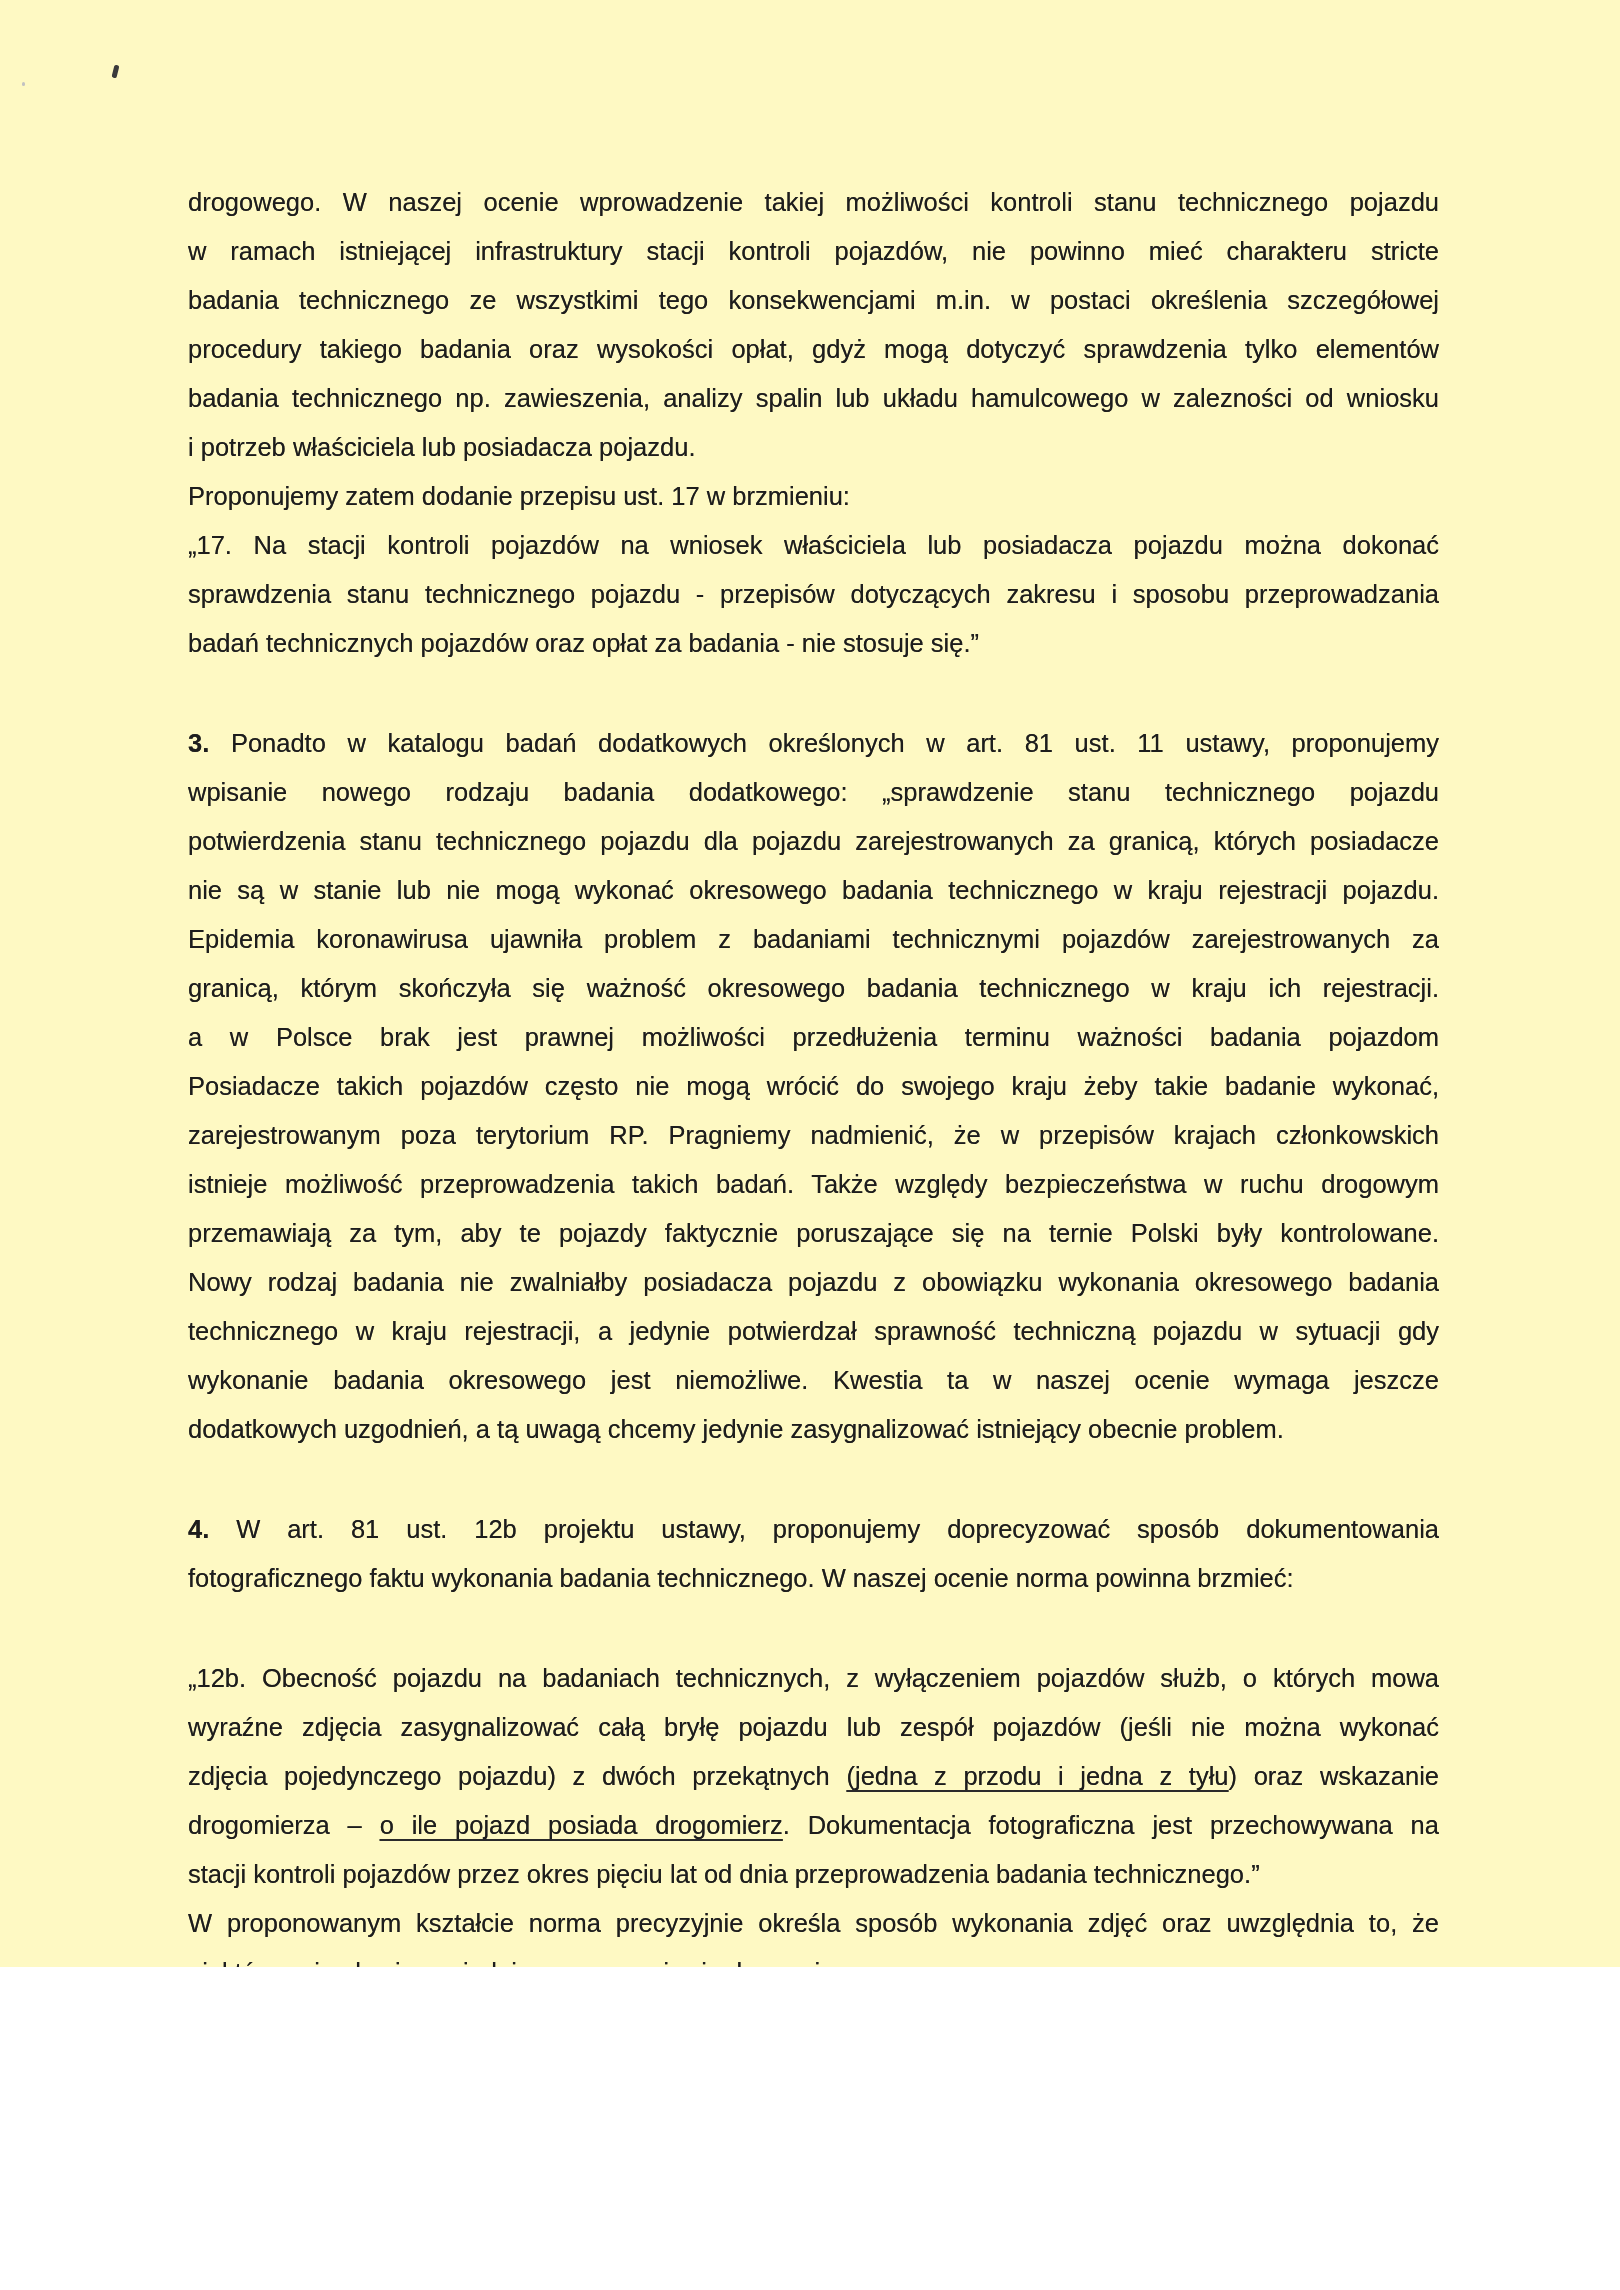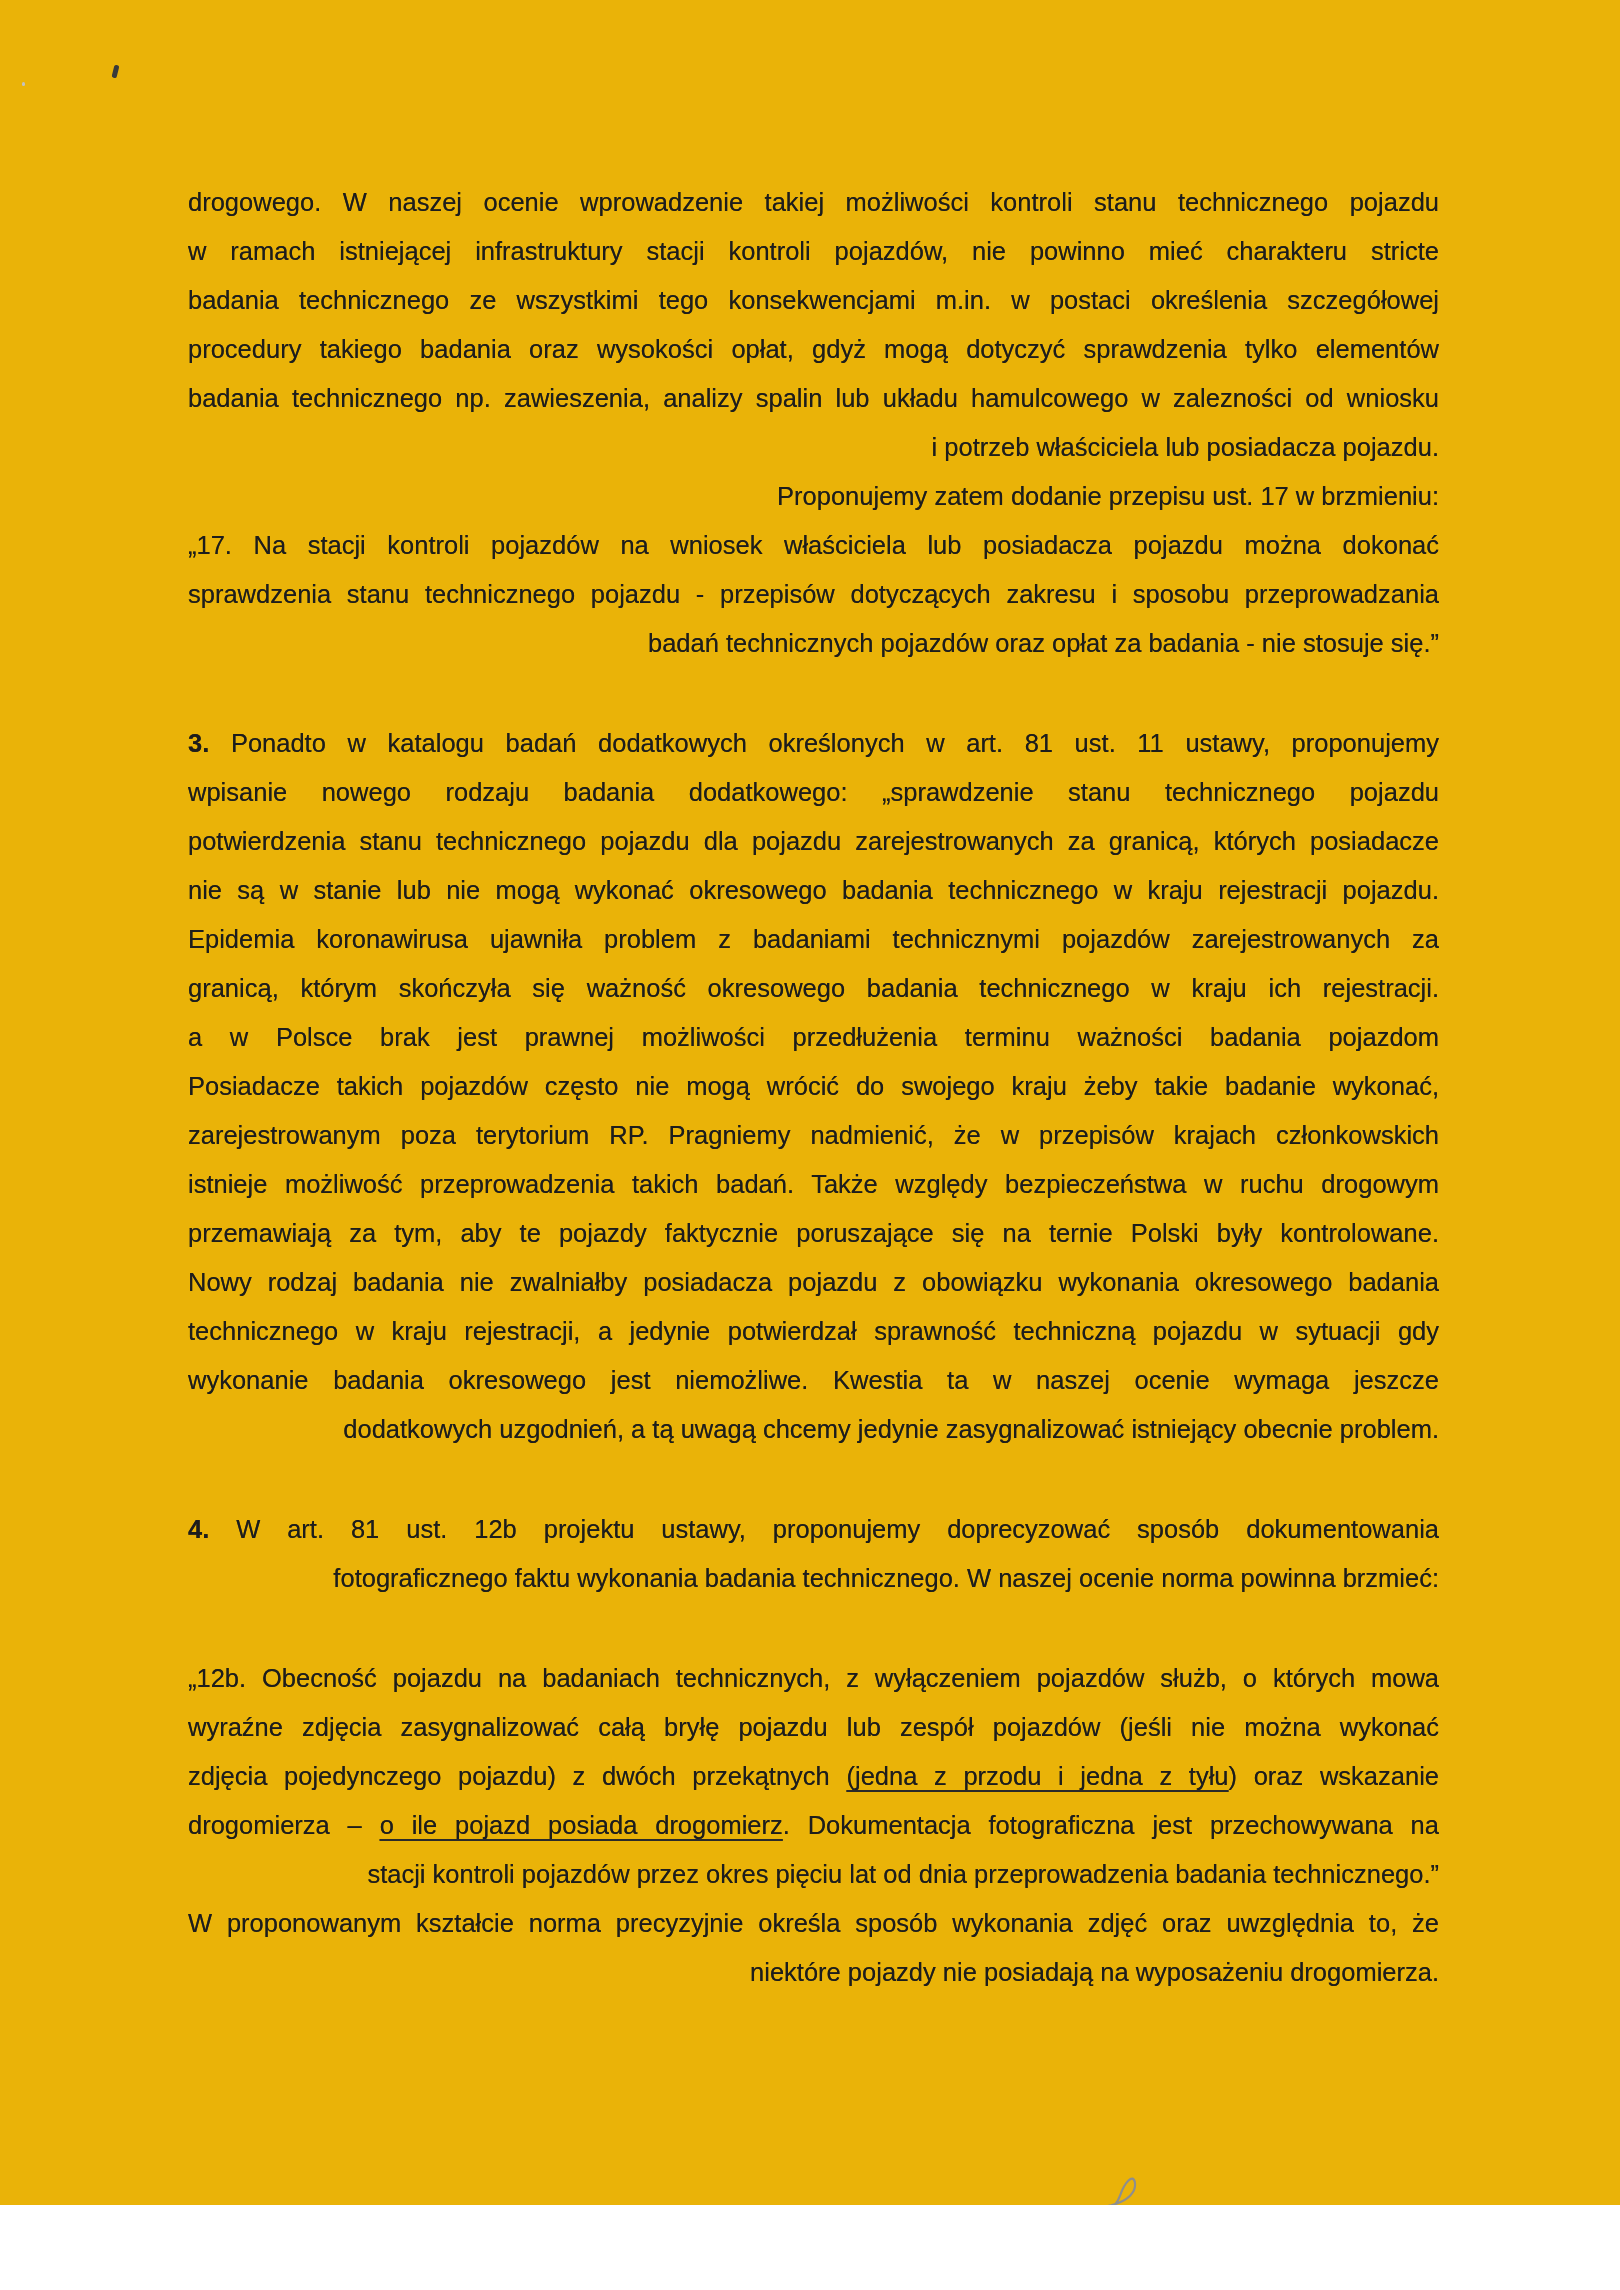--- a/index.html
+++ b/index.html
@@ -5,39 +5,39 @@
 <style>
   html, body {
     margin: 0;
     padding: 0;
     background: #ffffff;
     font-family: "Liberation Sans", sans-serif;
   }
   .page {
     position: relative;
     width: 1620px;
-    height: 2205px;
-    background: #eab308;
+    height: 1967px;
+    background: #fef9c3;
     overflow: hidden;
   }
   .content {
     position: absolute;
     left: 188px;
     top: 178px;
     width: 1251px;
     color: #1d1d1d;
     font-size: 25.5px;
     text-shadow: 0 0 0.6px rgba(25,25,25,0.7);
   }
   .para { margin: 0; }
   .para.gap { margin-top: 51px; }
   .line {
     height: 49px;
     line-height: 49px;
-    text-align: right;
+    text-align: left;
     white-space: normal;
   }
   .line.just {
     text-align: justify;
     text-align-last: justify;
   }
   .line b { font-weight: 700; }
   .line u {
     text-decoration: underline;
     text-decoration-thickness: 2px;

